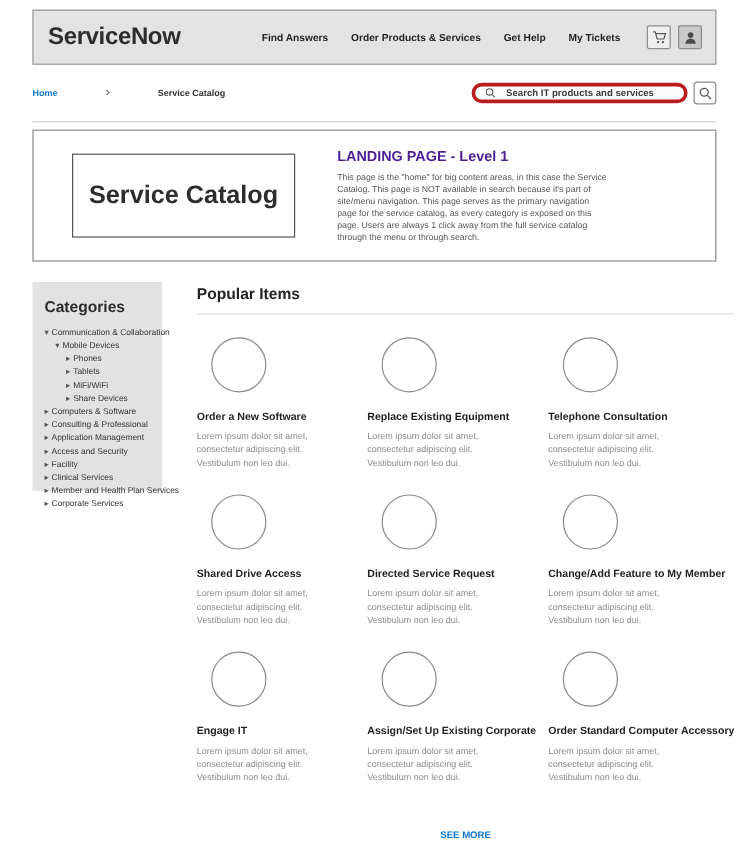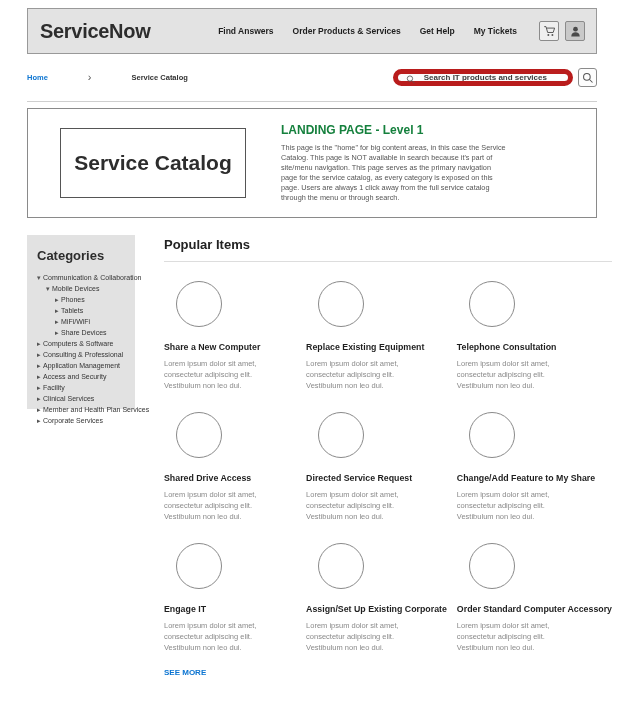--- a/index.html
+++ b/index.html
@@ -41,21 +41,21 @@
   .iconbtn.profile { background: #c9c9c9; }
 
   
   .crumbrow { height: 48px; display: flex; align-items: center; border-bottom: 1px solid #cfcfcf; }
   .crumb-home { font-size: 7.5px; font-weight: 700; color: #0b74d1; text-decoration: none; cursor: pointer; }
   .crumb-sep { margin-left: 40px; color: #555; font-size: 11px; line-height: 1; }
   .crumb-cur { margin-left: 40px; font-size: 7.5px; font-weight: 700; color: #333; }
   .searchwrap { margin-left: auto; display: flex; align-items: center; gap: 5px; }
   .searchpill {
     width: 180px; height: 17px;
-    border: 5px solid #b91c1c;
+    border: 3px solid #b91c1c;
     border-radius: 9px;
     background: #fcfcfc;
     display: flex; 
     padding: 0 8px; gap: 8px;
   }
   .searchpill input {
     border: none; outline: none; background: transparent;
     font-size: 8px; font-weight: 700; color: #333; width: 100%;
     font-family: inherit;
   }
@@ -79,21 +79,21 @@
     gap: 35px;
     background: #fff;
   }
   .herobox {
     width: 186px; height: 70px;
     border: 1px solid #555;
     display: flex; align-items: center; justify-content: center;
     flex-shrink: 0;
   }
   .herobox span { font-size: 21px; font-weight: 700; color: #2d2d2d; }
-  .herotext h1 { font-size: 12px; font-weight: 700; color: #15803d; margin-bottom: 6px; }
+  .herotext h1 { font-size: 12px; font-weight: 700; color: #4c1d95; margin-bottom: 6px; }
   .herotext p { font-size: 7.3px; line-height: 10px; color: #555; width: 226px; }
 
   
   .mainrow { display: flex; margin-top: 17px; gap: 29px; margin-right: -15px; }
   .sidebar {
     width: 108px; height: 174px;
     background: #e2e2e2;
     padding: 13px 6px 12px 10px;
     flex-shrink: 0;
   }
@@ -118,21 +118,21 @@
   .card { cursor: pointer; }
   .circle {
     width: 46px; height: 46px;
     border: 1px solid #8a8a8a;
     border-radius: 50%;
     background: #fff;
     margin: 0 0 15px 12px;
   }
   .card h3 { font-size: 8.8px; font-weight: 700; color: #1f1f1f; white-space: nowrap; margin-bottom: 6px; }
   .card p { font-size: 7.5px; line-height: 11px; color: #8a8a8a; width: 112px; }
-  .seemore-row { text-align: left; margin-top: 8px; }
+  .seemore-row { text-align: center; margin-top: 32px; }
   .seemore-row a { font-size: 8px; font-weight: 700; color: #0b74d1; text-decoration: none; cursor: pointer; }
 
   svg { display: block; }
 </style>
 </head>
 <body>
 
 <div class="page">
 
   <header class="topbar">
@@ -211,21 +211,21 @@
       </ul>
     </aside>
 
     <section class="content">
       <h2>Popular Items</h2>
       <div class="content-rule"></div>
 
       <div class="grid">
         <div class="card">
           <div class="circle"></div>
-          <h3>Share a New Computer</h3>
+          <h3>Order a New Software</h3>
           <p>Lorem ipsum dolor sit amet, consectetur adipiscing elit. Vestibulum non leo dui.</p>
         </div>
         <div class="card">
           <div class="circle"></div>
           <h3>Replace Existing Equipment</h3>
           <p>Lorem ipsum dolor sit amet, consectetur adipiscing elit. Vestibulum non leo dui.</p>
         </div>
         <div class="card">
           <div class="circle"></div>
           <h3>Telephone Consultation</h3>
@@ -236,21 +236,21 @@
           <h3>Shared Drive Access</h3>
           <p>Lorem ipsum dolor sit amet, consectetur adipiscing elit. Vestibulum non leo dui.</p>
         </div>
         <div class="card">
           <div class="circle"></div>
           <h3>Directed Service Request</h3>
           <p>Lorem ipsum dolor sit amet, consectetur adipiscing elit. Vestibulum non leo dui.</p>
         </div>
         <div class="card">
           <div class="circle"></div>
-          <h3>Change/Add Feature to My Share</h3>
+          <h3>Change/Add Feature to My Member</h3>
           <p>Lorem ipsum dolor sit amet, consectetur adipiscing elit. Vestibulum non leo dui.</p>
         </div>
         <div class="card">
           <div class="circle"></div>
           <h3>Engage IT</h3>
           <p>Lorem ipsum dolor sit amet, consectetur adipiscing elit. Vestibulum non leo dui.</p>
         </div>
         <div class="card">
           <div class="circle"></div>
           <h3>Assign/Set Up Existing Corporate</h3>

